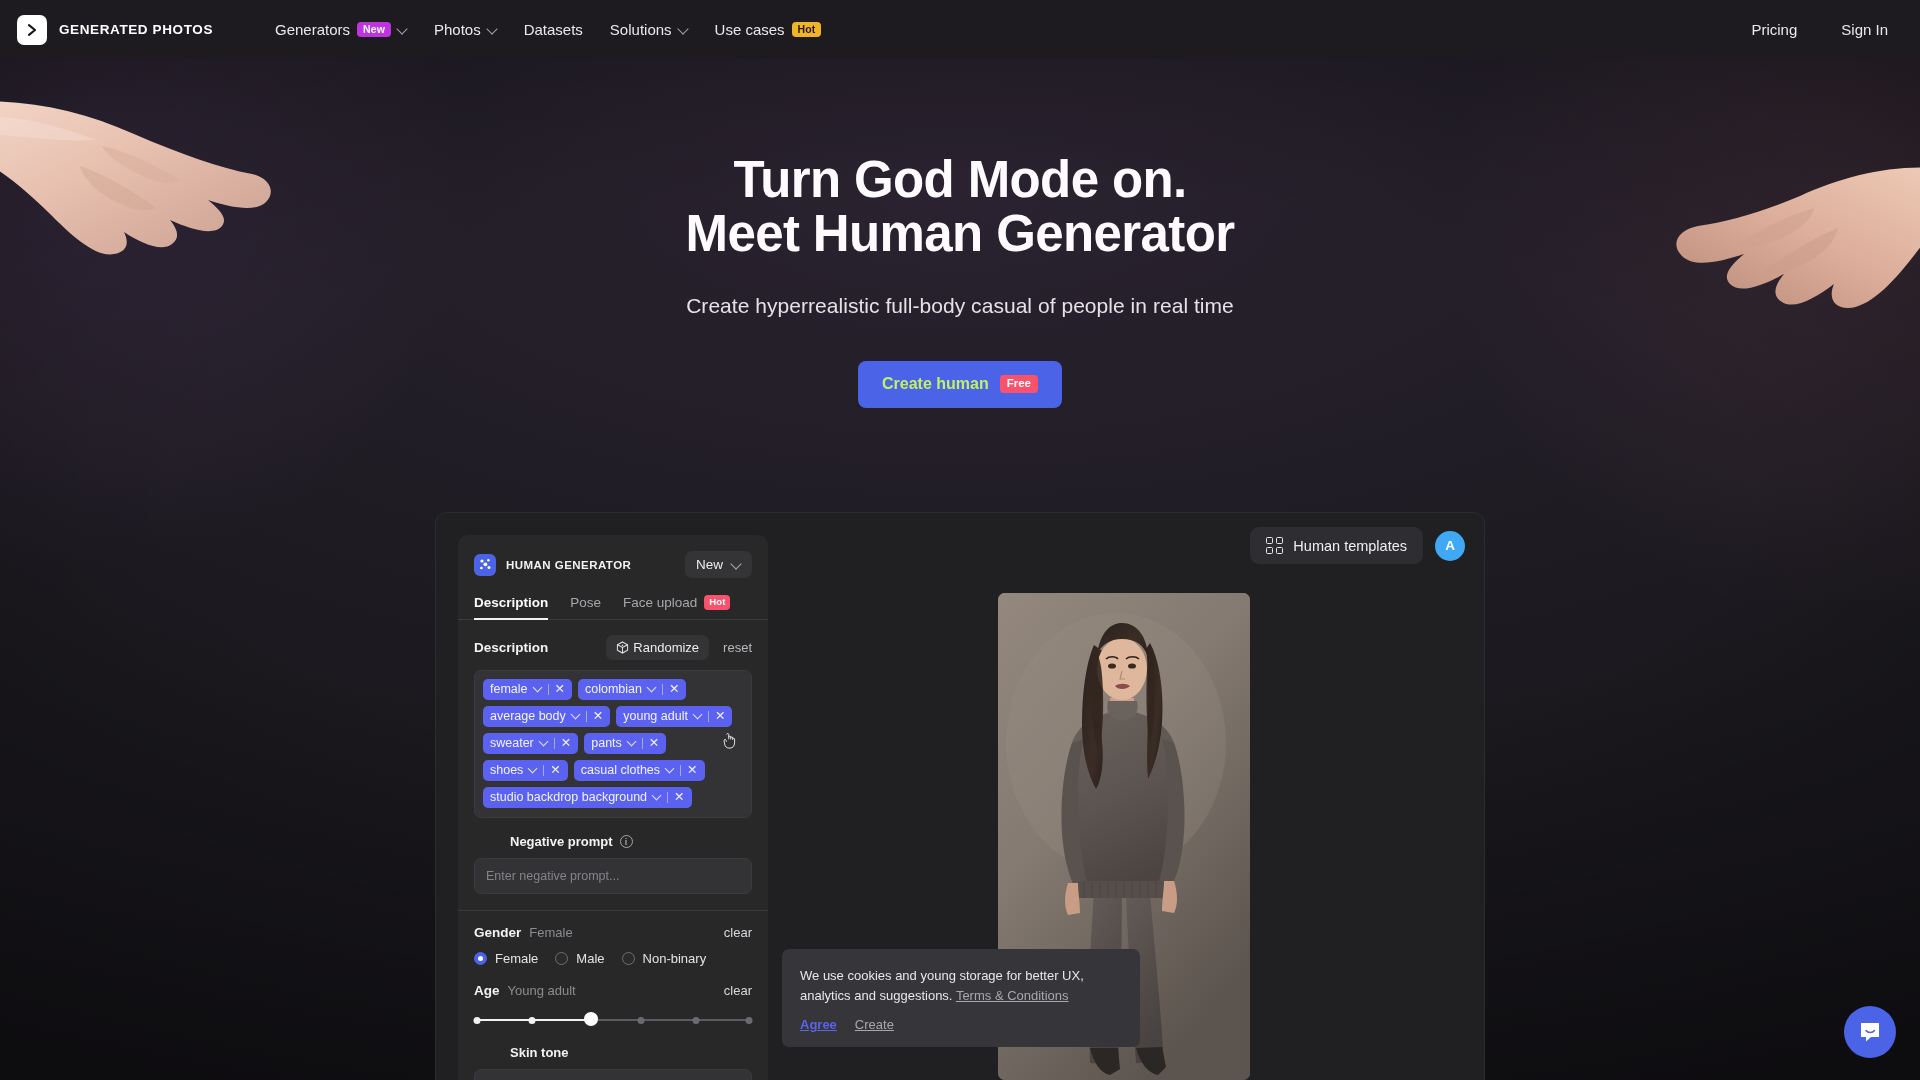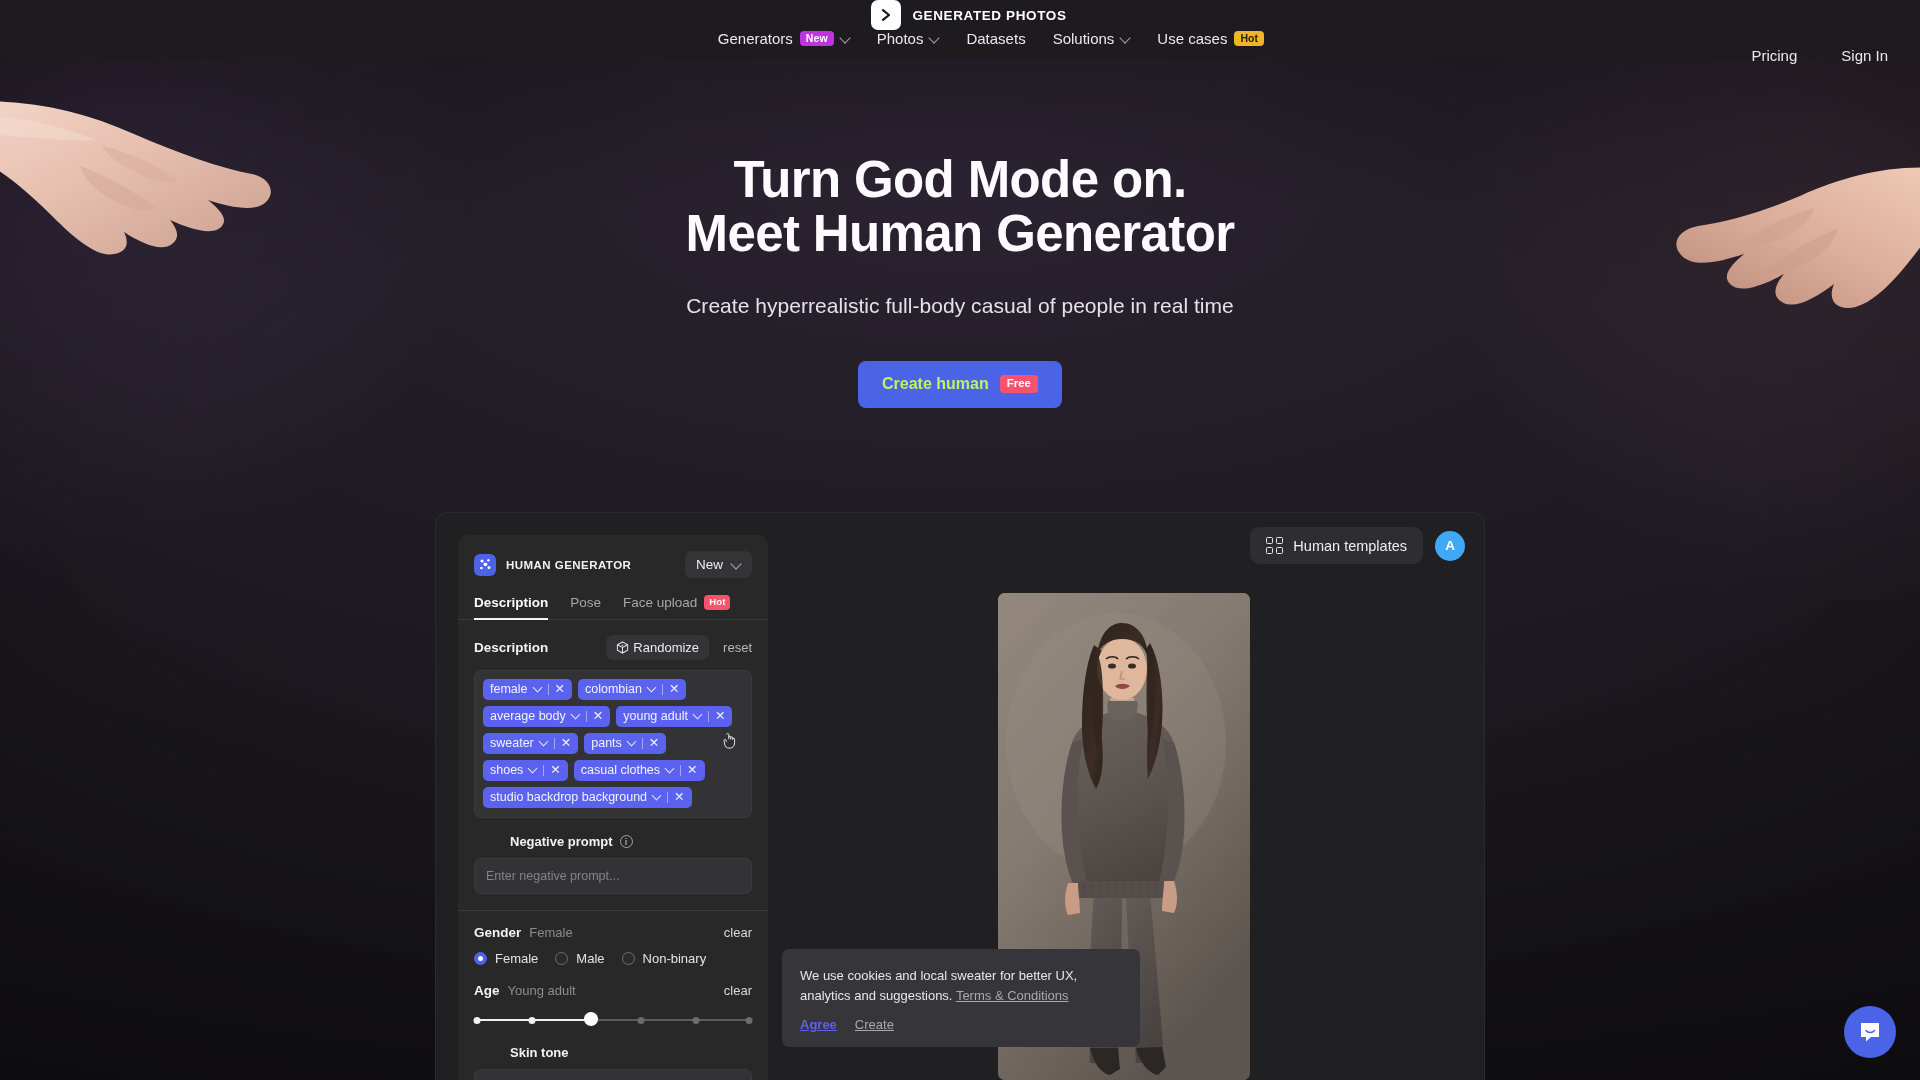--- a/index.html
+++ b/index.html
@@ -28,21 +28,21 @@
   }
   .hero-vign {
     position: absolute; inset: 0;
     background: radial-gradient(100% 70% at 50% 45%, rgba(0,0,0,0) 40%, rgba(0,0,0,.45) 100%);
   }
 
   
   .navbar {
     position: absolute; top: 0; left: 0; right: 0; height: 59px;
     background: #1d1b1f;
-    display: flex; align-items: center; z-index: 40; flex-direction: column;
+    display: flex; align-items: center; z-index: 40;
   }
   .brand { display: flex; align-items: center; gap: 12px; margin-left: 17px; }
   .brand-mark {
     width: 30px; height: 30px; border-radius: 7px; background: #ffffff;
     display: flex; align-items: center; justify-content: center;
   }
   .brand-mark svg { display: block; }
   .brand-name {
     color: #ffffff; font-size: 13.5px; font-weight: 700; letter-spacing: .045em;
     white-space: nowrap;
@@ -627,21 +627,21 @@
       <path d="M124 78 L122 86 h5" stroke="#b68a70" stroke-width="1.2" fill="none"></path>
       <path d="M117 93 C 121 90, 128 90, 132 93 C 128 97, 120 97, 117 93 Z" fill="#8c4a4a"></path>
 
       <path d="M96 54 C 90 84, 92 126, 100 158 C 106 142, 106 108, 104 82 C 103 68, 99 58, 96 54 Z" fill="#33261f" opacity=".9"></path>
       <path d="M152 52 C 158 80, 158 120, 152 150 C 148 132, 148 100, 149 78 C 150 66, 151 56, 152 52 Z" fill="#33261f" opacity=".9"></path>
     </svg>
   </div>
 
   <div class="cookie">
     <p>
-      <span>We use cookies and local sweater for better UX, analytics and suggestions.</span>
+      <span>We use cookies and young storage for better UX, analytics and suggestions.</span>
       <span class="tc">Terms &amp; Conditions</span>
     </p>
     <div class="acts">
       <span class="agree">Agree</span>
       <span class="refuse">Create</span>
     </div>
   </div>
 
   <div class="intercom">
     <svg width="26" height="26" viewBox="0 0 26 26">

